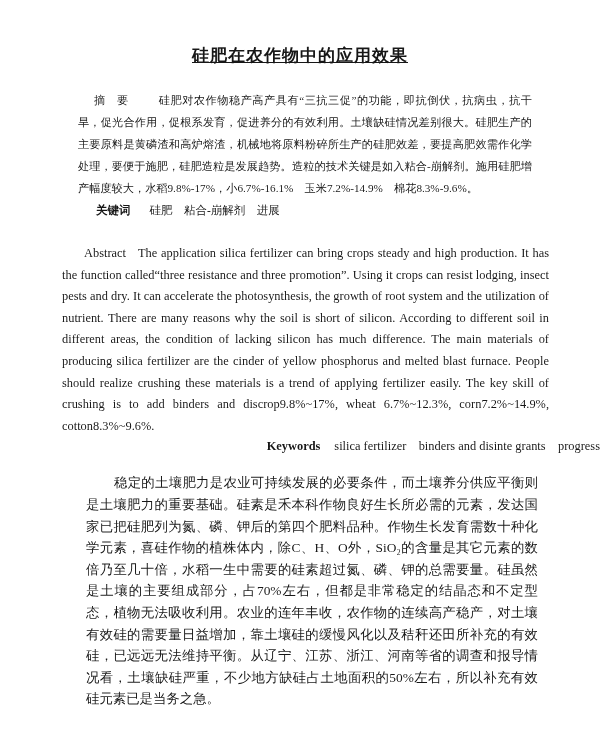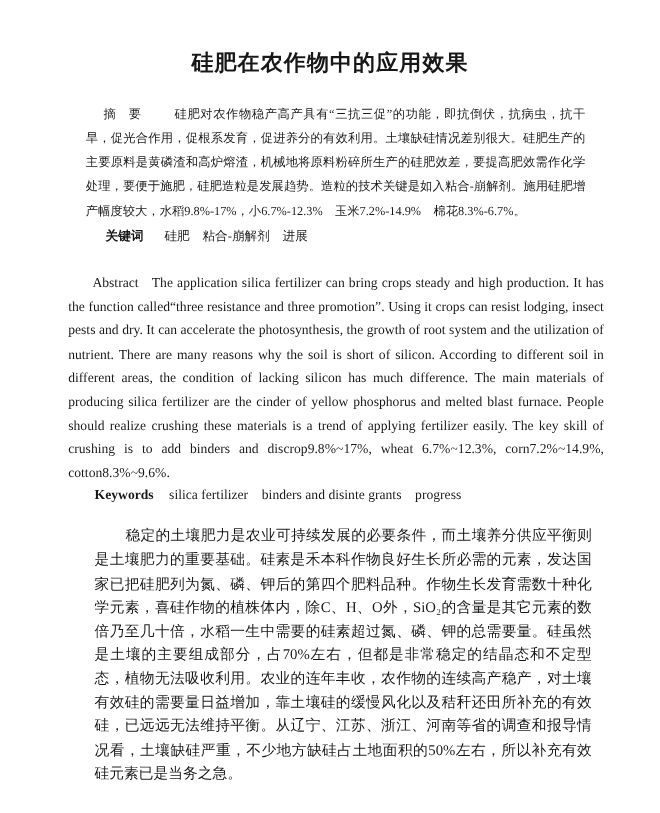--- a/index.html
+++ b/index.html
@@ -9,23 +9,24 @@
     margin:0 auto;
     background:#ffffff;
     color:#1c1c1c;
     font-family:"Liberation Serif","DejaVu Serif",serif;
     overflow:hidden;
     filter:blur(0.25px) contrast(1.05);
   }
   .title{
     margin:44px 0 0 0;
     text-align:center;
-    font-size:20px;
+    font-size:17px;
     font-weight:700;
     letter-spacing:1px;
+    text-decoration:underline;
   }
   .byline{
     margin-top:19px;
     text-align:center;
     font-size:11.5px;
     letter-spacing:0.5px;
   }
   .byline .author{margin-left:2.4em;}
   .abs-zh{
     margin:22px 0 0 78px;
@@ -46,41 +47,42 @@
     width:487px;
     font-size:12.4px;
     line-height:21.6px;
     text-align:justify;
     text-indent:22px;
   }
   .abs-en .lbl{font-weight:400;margin-right:12px;margin-top:36px;}
   .kw-en{
     margin:1px 0 0 86px;
     font-size:12.4px;
+    text-align:right;
   }
   .kw-en .lbl{font-weight:700;margin-right:14px;}
   .body-para{
     margin:17px 0 0 86px;
     width:452px;
     font-size:13.4px;
     line-height:21.6px;
     text-align:justify;
     text-indent:28px;
   }
   p{margin-bottom:0;}
 </style>
 </head>
 <body>
 
 <div class="page">
 
   <h1 class="title">硅肥在农作物中的应用效果</h1>
 
 
-  <p class="abs-zh"><span class="lbl">摘 要</span><span>硅肥对农作物稳产高产具有“三抗三促”的功能，即抗倒伏，抗病虫，抗干旱，促光合作用，促根系发育，促进养分的有效利用。土壤缺硅情况差别很大。硅肥生产的主要原料是黄磷渣和高炉熔渣，机械地将原料粉碎所生产的硅肥效差，要提高肥效需作化学处理，要便于施肥，硅肥造粒是发展趋势。造粒的技术关键是如入粘合-崩解剂。施用硅肥增产幅度较大，水稻9.8%-17%，小6.7%-12.3%　玉米7.2%-14.9%　棉花8.3%-6.7%。</span></p>
+  <p class="abs-zh"><span class="lbl">摘 要</span><span>硅肥对农作物稳产高产具有“三抗三促”的功能，即抗倒伏，抗病虫，抗干旱，促光合作用，促根系发育，促进养分的有效利用。土壤缺硅情况差别很大。硅肥生产的主要原料是黄磷渣和高炉熔渣，机械地将原料粉碎所生产的硅肥效差，要提高肥效需作化学处理，要便于施肥，硅肥造粒是发展趋势。造粒的技术关键是如入粘合-崩解剂。施用硅肥增产幅度较大，水稻9.8%-17%，小6.7%-16.1%　玉米7.2%-14.9%　棉花8.3%-9.6%。</span></p>
 
   <p class="kw-zh"><span class="lbl">关键词</span><span>硅肥　粘合-崩解剂　进展</span></p>
 
   <p class="abs-en"><span class="lbl">Abstract</span><span>The application silica fertilizer can bring crops steady and high production.  It has the function called“three resistance and three promotion”. Using it crops can resist lodging, insect pests and dry. It can accelerate the photosynthesis, the growth of root system and the utilization of nutrient.  There are many reasons why the soil is short of silicon.  According to different soil in different areas, the condition of lacking silicon has much difference.  The main materials of producing silica fertilizer are the cinder of yellow phosphorus and melted blast furnace.  People should realize crushing these materials is a trend of applying fertilizer easily.  The key skill of crushing is to add binders and discrop9.8%~17%, wheat 6.7%~12.3%, corn7.2%~14.9%, cotton8.3%~9.6%.</span></p>
 
   <p class="kw-en"><span class="lbl">Keywords</span><span>silica fertilizer　binders and disinte grants　progress</span></p>
 
   <p class="body-para"><span>稳定的土壤肥力是农业可持续发展的必要条件，而土壤养分供应平衡则是土壤肥力的重要基础。硅素是禾本科作物良好生长所必需的元素，发达国家已把硅肥列为氮、磷、钾后的第四个肥料品种。作物生长发育需数十种化学元素，喜硅作物的植株体内，除C、H、O外，SiO₂的含量是其它元素的数倍乃至几十倍，水稻一生中需要的硅素超过氮、磷、钾的总需要量。硅虽然是土壤的主要组成部分，占70%左右，但都是非常稳定的结晶态和不定型态，植物无法吸收利用。农业的连年丰收，农作物的连续高产稳产，对土壤有效硅的需要量日益增加，靠土壤硅的缓慢风化以及秸秆还田所补充的有效硅，已远远无法维持平衡。从辽宁、江苏、浙江、河南等省的调查和报导情况看，土壤缺硅严重，不少地方缺硅占土地面积的50%左右，所以补充有效硅元素已是当务之急。</span></p>
 
 </div>

